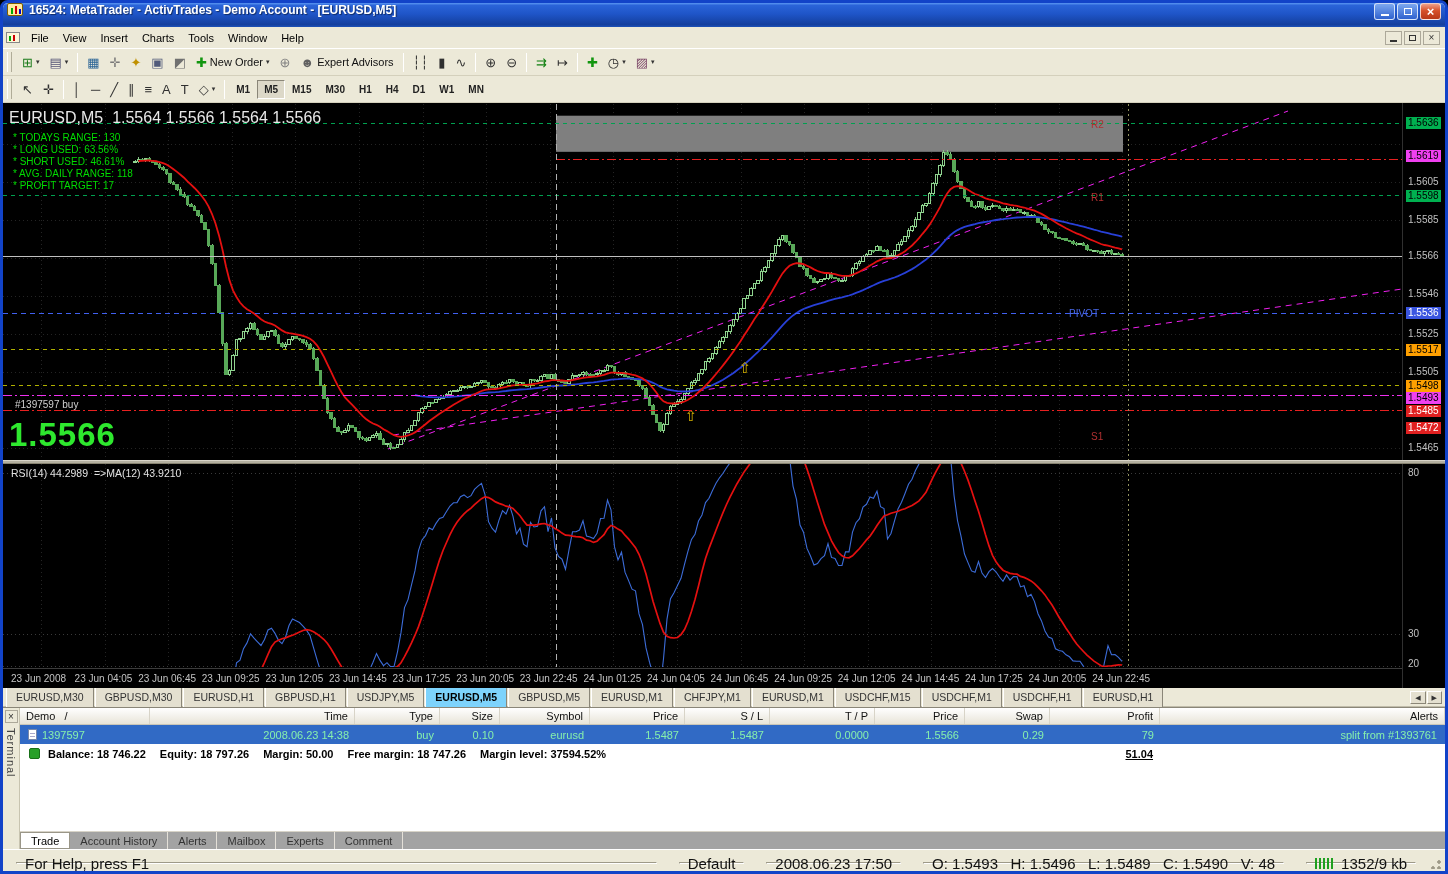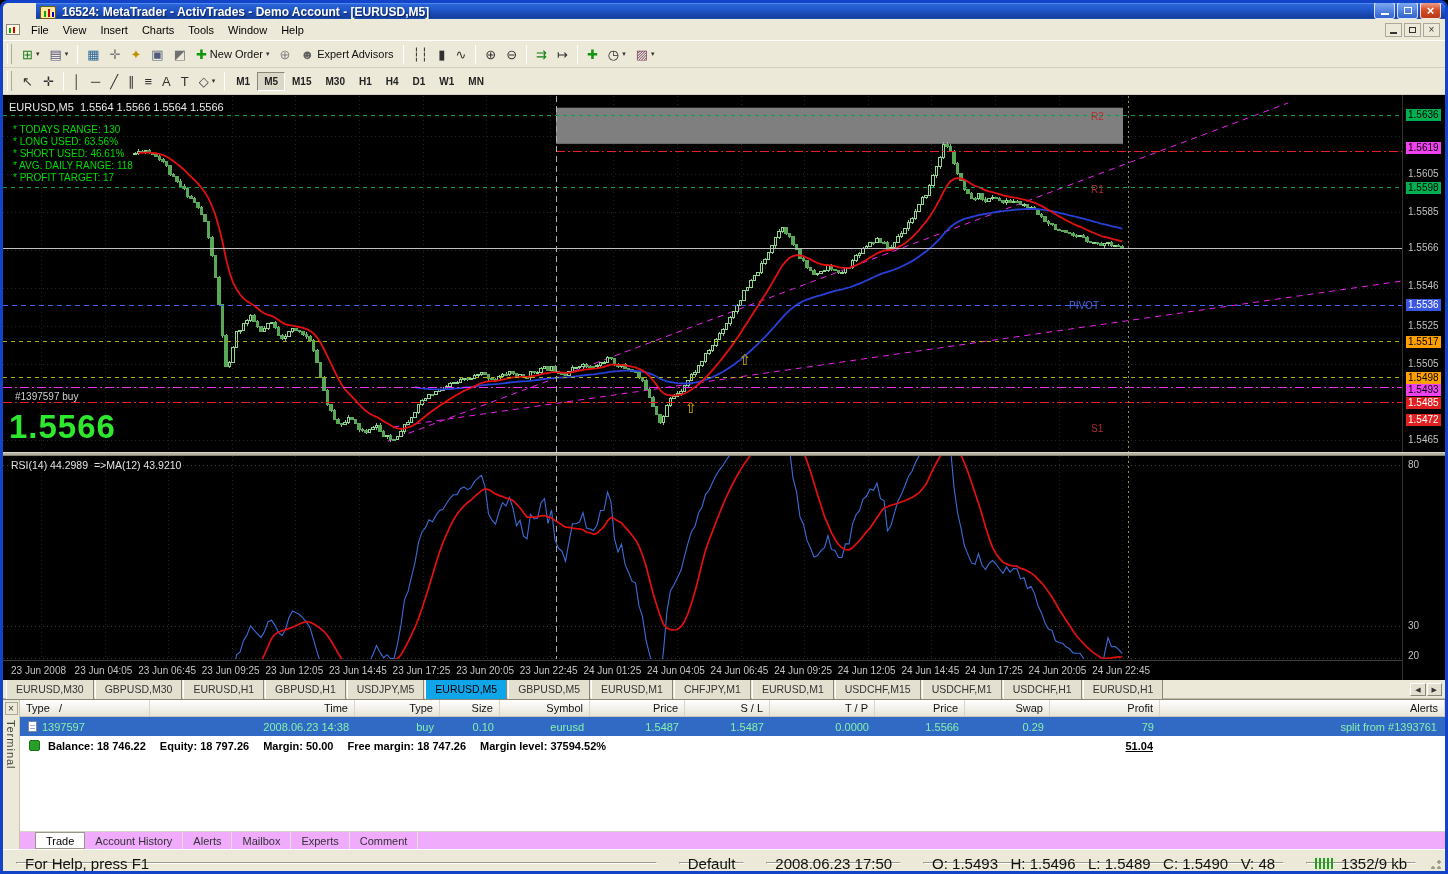--- a/index.html
+++ b/index.html
@@ -1,21 +1,21 @@
 <!DOCTYPE html>
 <html><head>
 <meta charset="utf-8">
 <style>
   html,body{margin:0;padding:0;width:1448px;height:874px;overflow:hidden;background:#000;}
   *{box-sizing:border-box;}
   .window{width:1448px;height:874px;border:3px solid #1243c8;border-radius:8px 8px 0 0;overflow:hidden;
     display:flex;flex-direction:column;background:#ece9d8;font-family:"Liberation Sans",sans-serif;}
   
-  .titlebar{height:16px;flex:none;display:flex;align-items:flex-end;padding:0 4px;
-    background:linear-gradient(180deg,#5a96f2 0%,#2a63d8 10%,#1f55c8 45%,#143f9e 90%,#1d52b8 100%);color:#fff;margin-left:33px;}
+  .titlebar{height:24px;flex:none;display:flex;align-items:flex-start;padding:0 4px;
+    background:linear-gradient(180deg,#5a96f2 0%,#2a63d8 10%,#1f55c8 45%,#143f9e 90%,#1d52b8 100%);color:#fff;}
   .app-icon{width:16px;height:13px;flex:none;border:1px solid #7a5c00;border-radius:2px;
     background:linear-gradient(#0a0,#0a0) 3px 4px/2px 6px no-repeat,
                linear-gradient(#c00,#c00) 7px 2px/2px 8px no-repeat,
                linear-gradient(#00c,#00c) 11px 5px/2px 5px no-repeat,#ffe9a0;}
   .title-text{font-size:12px;font-weight:bold;text-shadow:1px 1px 1px rgba(0,0,0,.5);margin-left:6px;flex:1;white-space:nowrap;overflow:hidden;}
   .win-buttons{display:flex;gap:2px;}
   .wbtn{width:21px;height:17px;border-radius:3px;border:1px solid rgba(255,255,255,.75);display:flex;align-items:center;justify-content:center;
     background:linear-gradient(#7da8ef,#2f62cf);}
   .wbtn.close{background:linear-gradient(#f0a088,#d6502a 45%,#b83818);}
   .g-min{width:8px;height:2px;background:#fff;align-self:flex-end;margin-bottom:3px;}
@@ -40,41 +40,41 @@
   .tbtn .gl{font-size:13px;line-height:1;}
   .tlabel{font-size:11px;color:#111;white-space:nowrap;}
   .drop{font-size:7px;color:#333;}
   .tsep{width:1px;height:19px;background:#b8b4a0;border-right:1px solid #fff;margin:0 4px;flex:none;}
   .tfbtn{font-size:10px;font-weight:bold;padding:3px 6px;color:#222;border:1px solid transparent;cursor:default;}
   .tfbtn.active{background:#dcd8c8;border-color:#8a8678 #fff #fff #8a8678;}
   
   .chart-region{position:relative;flex:none;display:flex;width:1442px;height:585px;background:#000;}
   .chart-main{position:relative;width:1399px;height:585px;background:#000;flex:none;}
   .overlay{position:absolute;pointer-events:none;white-space:pre;}
-  .symbol-line{left:6px;top:6px;font-size:11px;color:#e8e8e8;}
+  .symbol-line{left:6px;top:6px;font-size:16px;color:#e8e8e8;}
   .annotations{left:10px;top:29px;}
   .ann-line{font-size:10px;line-height:12px;color:#00dc00;white-space:pre;}
   .order-label{left:12px;top:296px;font-size:10px;color:#d0d0d0;}
   .big-price{left:6px;top:313px;font-size:33px;font-weight:bold;color:#2ee82e;letter-spacing:1px;}
   .rsi-label{left:8px;top:364px;font-size:10.5px;color:#e0e0e0;}
   .pivot-label{position:absolute;pointer-events:none;font-size:10px;white-space:nowrap;}
   .time-axis{position:absolute;left:0;top:565px;width:100%;height:20px;background:#000;border-top:1px solid #3c3c3c;}
   .t-label{position:absolute;top:4px;font-size:10px;color:#c4c4c4;white-space:nowrap;}
   .price-axis{position:relative;width:43px;height:585px;background:#000;border-left:1px solid #303030;flex:none;}
   .ax{position:absolute;left:3px;font-size:10px;line-height:12px;color:#c0c0c0;padding:0 2px;transform:translateY(-6px);white-space:nowrap;}
   .ax-green{background:#00b050;color:#000;}
   .ax-magenta{background:#f040f0;color:#000;}
   .ax-blue{background:#3a55e0;color:#fff;}
   .ax-orange{background:#ffa000;color:#000;}
   .ax-red{background:#e02020;color:#fff;}
   .splitter{position:absolute;left:0;top:357px;width:1442px;height:4px;background:#b4b0a0;border-top:1px solid #d8d4c8;border-bottom:1px solid #868270;z-index:5;}
   
   .chart-tabs{height:19px;flex:none;background:#ece9d8;display:flex;align-items:center;padding:0 3px;border-bottom:1px solid #c0bcaa;}
   .ctab{font-size:10.5px;padding:1px 9px;margin-right:1px;background:#e4e0d0;border:1px solid;border-color:#fff #8a8678 #8a8678 #fff;color:#333;height:28px;display:flex;align-items:center;white-space:nowrap;cursor:default;}
-  .ctab.active{background:#0ea5e9;font-weight:normal;color:#000;}
+  .ctab.active{background:#7dd3fc;font-weight:bold;color:#000;}
   .tab-scroll{margin-left:auto;display:flex;gap:1px;}
   .tab-scroll span{border:1px solid;border-color:#fff #8a8678 #8a8678 #fff;font-size:7px;padding:2px 4px;background:#e4e0d0;line-height:1;color:#333;}
   
   .terminal{flex:1;display:flex;background:#fff;border-top:1px solid #8a8678;min-height:100px;}
   .terminal-side{width:17px;flex:none;background:#ece9d8;border-right:1px solid #c8c4b0;display:flex;flex-direction:column;align-items:center;padding-top:2px;gap:5px;}
   .terminal-close{font-size:10px;width:13px;height:13px;border:1px solid #aca899;background:#ece9d8;display:flex;align-items:center;justify-content:center;color:#333;line-height:1;}
   .terminal-label{writing-mode:vertical-lr;font-size:11px;color:#444;letter-spacing:1px;}
   .terminal-body{flex:1;display:flex;flex-direction:column;min-width:0;}
   .tgrid{display:grid;grid-template-columns:130px 205px 85px 60px 90px 95px 85px 105px 90px 85px 110px minmax(0,1fr);}
   .t-header{height:17px;flex:none;background:linear-gradient(#ffffff,#e8e4d8);border-bottom:1px solid #cac6b8;}
@@ -86,21 +86,21 @@
   .td.first{text-align:left;display:flex;align-items:center;gap:5px;padding-left:8px;}
   .td.comment{padding-right:8px;}
   .doc-icon{width:9px;height:11px;flex:none;background:
      linear-gradient(#aac,#aac) 1px 3px/5px 1px no-repeat,
      linear-gradient(#aac,#aac) 1px 6px/5px 1px no-repeat,#fff;border:1px solid #7788aa;}
   .t-balance{height:19px;flex:none;display:flex;align-items:center;background:#fff;color:#000;}
   .bal-icon{width:11px;height:11px;flex:none;background:#28a028;border:1px solid #187018;border-radius:2px;margin:0 8px 0 9px;}
   .bal-item{font-weight:bold;font-size:11px;margin-right:14px;white-space:pre;}
   .bal-profit{font-weight:bold;font-size:11px;margin-left:auto;margin-right:292px;text-decoration:underline;}
   .t-empty{flex:1;background:#fff;}
-  .t-tabs{height:18px;flex:none;display:flex;align-items:flex-start;border-top:1px solid #d8d4c8;background:#f0abfc;padding-left:15px;}
+  .t-tabs{height:18px;flex:none;display:flex;align-items:flex-start;border-top:1px solid #d8d4c8;background:#a3a3a3;padding-left:0;}
   .term-tab{font-size:11px;color:#333;padding:1px 10px;height:100%;display:flex;align-items:center;border-right:1px solid #e4e0d8;cursor:default;}
   .term-tab.active{border:1px solid #9a9688;border-right:1px solid #9a9688;background:#fff;color:#000;}
   
   .statusbar{height:22px;flex:none;background:#ece9d8;display:flex;align-items:stretch;padding:1px 2px;border-top:1px solid #fff;}
   .sp{border:1px solid;border-color:#9e9a88 #fff #fff #9e9a88;margin:11px;padding:0 8px;font-size:15px;display:flex;align-items:center;white-space:pre;color:#111;}
   .sp.help{flex:1;}
   .hist{width:20px;height:11px;margin-right:6px;background:
      repeating-linear-gradient(90deg,#1fa01f 0 2px,transparent 2px 4px);
      -webkit-mask:linear-gradient(0deg,#000 0 0);}
   .grip-corner{width:14px;margin:1px;background:
@@ -1012,21 +1012,21 @@
     </div>
   </div>
 
   <div class="terminal">
     <div class="terminal-side">
       <div class="terminal-close">×</div>
       <div class="terminal-label">Terminal</div>
     </div>
     <div class="terminal-body">
       <div class="t-header tgrid" id="t-header">
-          <div class="th first">Type   /</div>
+          <div class="th first">Demo   /</div>
           <div class="th">Time</div>
           <div class="th">Type</div>
           <div class="th">Size</div>
           <div class="th">Symbol</div>
           <div class="th">Price</div>
           <div class="th">S / L</div>
           <div class="th">T / P</div>
           <div class="th">Price</div>
           <div class="th">Swap</div>
           <div class="th">Profit</div>

